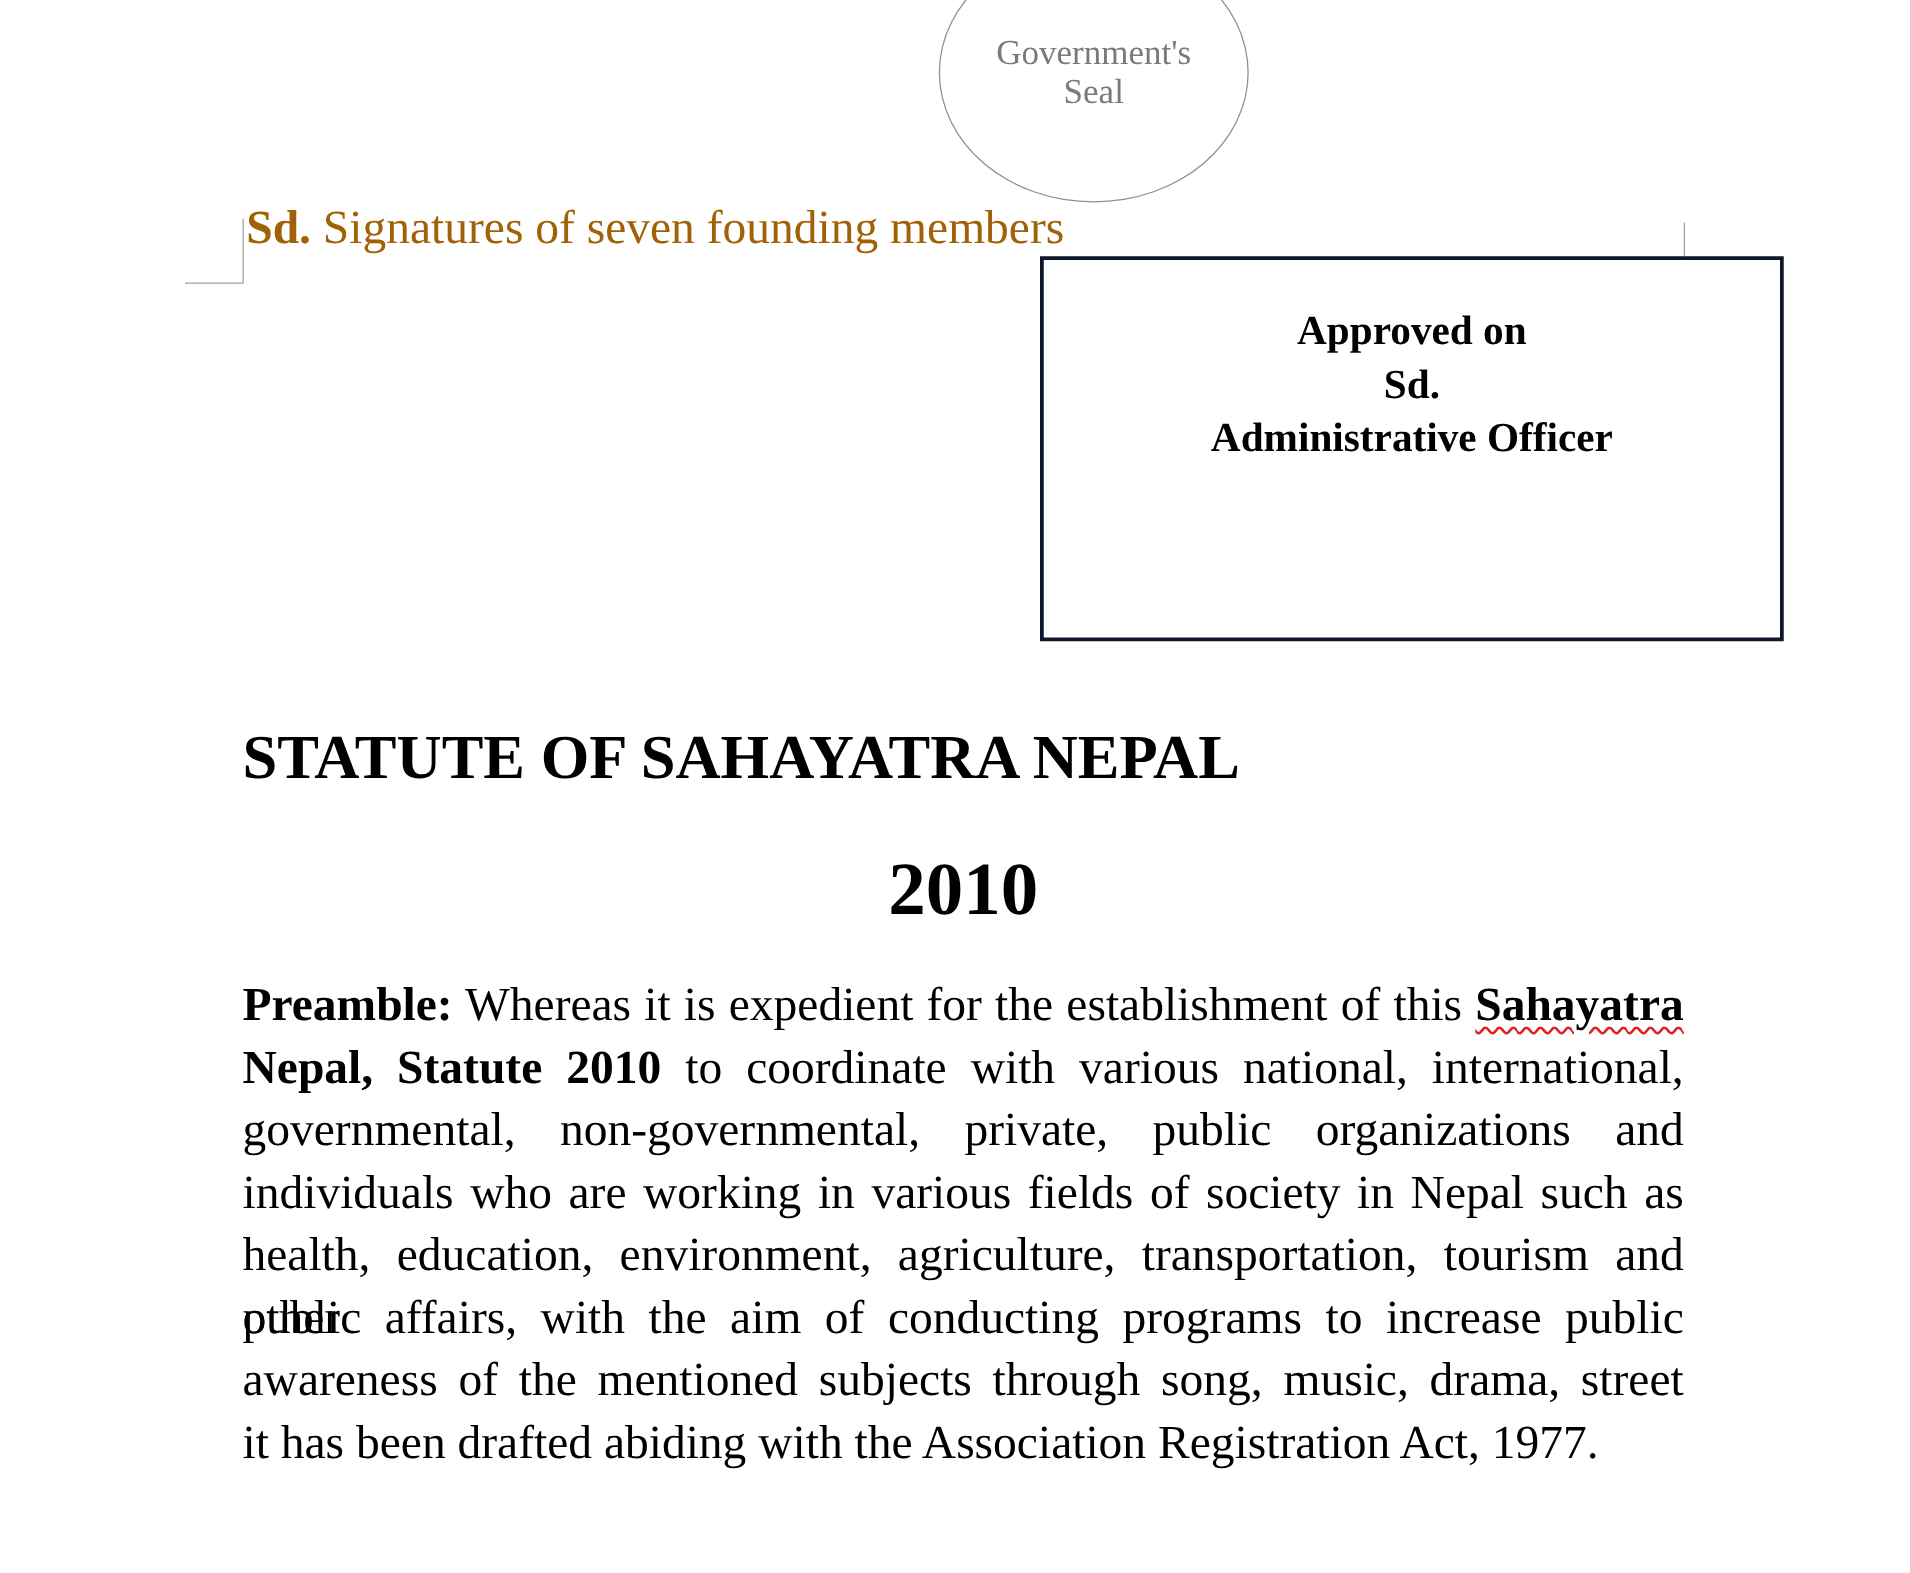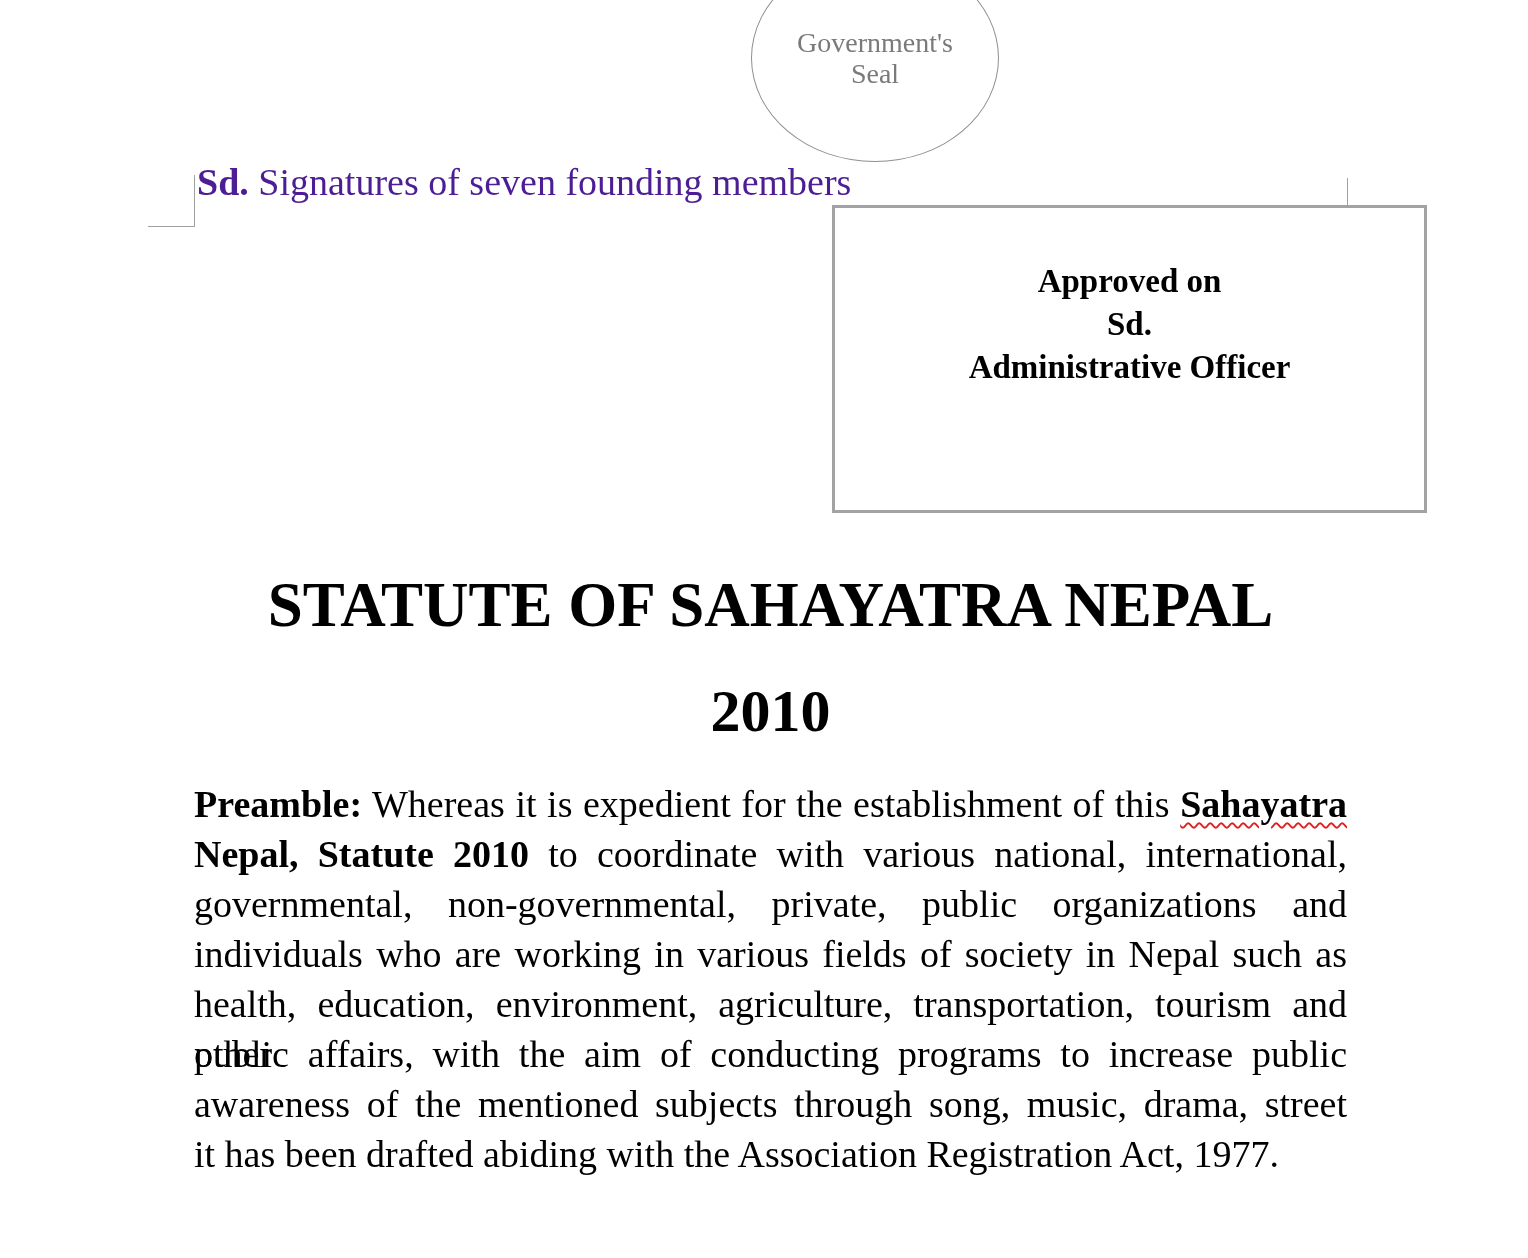--- a/index.html
+++ b/index.html
@@ -18,36 +18,36 @@
 
   
   .cropmark { position:absolute; background:#a0a0a0; }
   .cm-left-v  { left:194px;  top:175px; width:1px;  height:52px; }
   .cm-left-h  { left:148px;  top:226px; width:46px; height:1px; }
   .cm-right-v { left:1347px; top:178px; width:1px;  height:30px; }
 
   
   .sig-note {
     position:absolute; left:197px; top:160px; font-size:38px; line-height:45px;
-    color:#4c1d95; white-space:nowrap;text-align:center;
+    color:#a16207; white-space:nowrap;text-align:center;
   }
   .sig-note .b { font-weight:bold; }
 
   
   .approval-box {
     position:absolute; left:832px; top:205px; width:595px; height:308px;
-    box-sizing:border-box; border:3px solid #a3a3a3; background:#fff;
+    box-sizing:border-box; border:3px solid #0f172a; background:#fff;
     text-align:center; font-weight:bold; font-size:33px; line-height:43px;
-    padding-top:52px;
+    padding-top:36px;
   }
 
   
   .doc-title {
     position:absolute; left:194px; top:570px; width:1153px; margin:0;
-    text-align:center; font-size:63px; line-height:70px; font-weight:bold;
+    font-size:50px; line-height:70px; font-weight:bold;
     white-space:nowrap;
     font-family:Liberation Serif, serif;
   }
   .doc-year {
     position:absolute; left:194px; top:676px; width:1153px;
     text-align:center; font-size:60px; line-height:70px; font-weight:bold;
   }
 
   
   .preamble {

